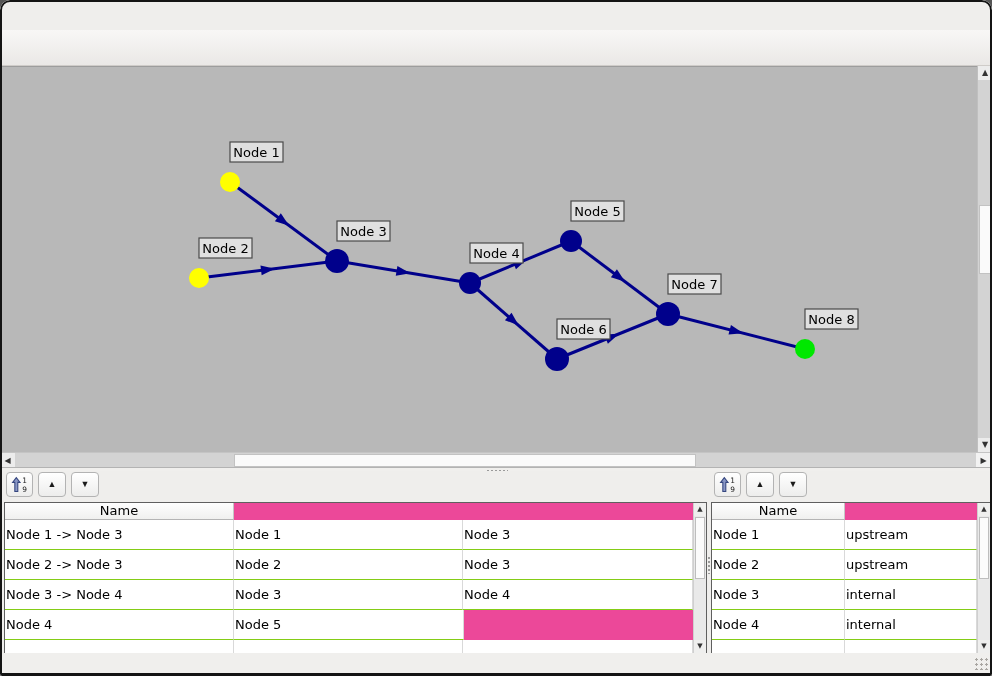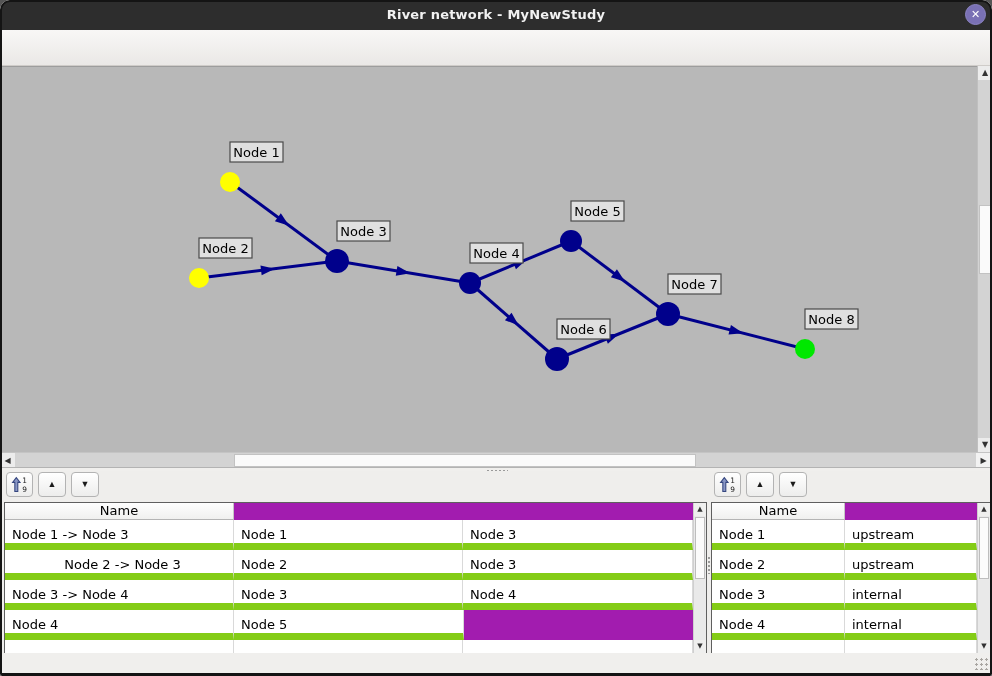--- a/index.html
+++ b/index.html
@@ -43,50 +43,44 @@
       background-image:radial-gradient(#9a9a9a 0.9px, transparent 1px); background-size:4px 3px; }
   .vsplit-dots { position:absolute; left:707px; top:556px; width:4px; height:18px;
       background-image:radial-gradient(#9a9a9a 0.9px, transparent 1px); background-size:4px 4px; }
 
   
   .sbtn { position:absolute; top:472px; height:25px; background:linear-gradient(#ffffff,#ededec); border:1px solid #b3b3b3; border-radius:4px; text-align:center; color:#1a1a1a; }
   .sbtn .tri { font-size:9px; line-height:23px; }
   .sbtn svg { margin-top:3px; }
 
   
-  .tablewrap { position:absolute; top:502px; height:152px; background:#a21caf; border:1px solid #5f5f5f; overflow:hidden; }
+  .tablewrap { position:absolute; top:502px; height:152px; background:#ec4899; border:1px solid #5f5f5f; overflow:hidden; }
   .thead { display:flex; height:17px; }
   .th { font-size:13px; line-height:16px; text-align:center; color:#000;
         background:linear-gradient(#fefefe,#f0f0ef); border-right:1px solid #c6c6c6; border-bottom:1px solid #b4b4b4; }
   .th:last-of-type { border-right:none;margin-top:47px; }
   .tr { display:flex; height:30px; }
-  .td { font-size:13px; line-height:29px; color:#000; padding-left:7px; background:#fff;
-        border-right:1px solid #d9d9d9; border-bottom:7px solid #84cc16; white-space:nowrap; overflow:hidden; }
+  .td { font-size:13px; line-height:29px; color:#000; padding-left:1px; background:#fff;
+        border-right:1px solid #d9d9d9; border-bottom:1px solid #84cc16; white-space:nowrap; overflow:hidden; }
   .tscroll { position:absolute; right:0; top:0; bottom:0; width:13px; background:#e9e9e9; border-left:1px solid #cfcfcf; }
   .tscroll .sb-btn { position:absolute; left:0; width:12px; height:13px; background:#efefee; color:#333; font-size:7px; text-align:center; line-height:13px; }
   .tscroll .up { top:0; }
   .tscroll .down { bottom:0; }
   .tscroll .thumb { position:absolute; left:1px; top:14px; width:10px; height:62px; background:#fbfbfb; border:1px solid #bdbdbd; }
 
   
   .statusbar { position:absolute; left:0; top:653px; width:992px; height:21px; background:#f0efed; }
   .grip { position:absolute; right:4px; bottom:4px; width:14px; height:13px;
       background-image:radial-gradient(#a8a5a1 1px, transparent 1.2px); background-size:5px 5px; }
 </style>
 </head>
 <body>
 
 <div class="window">
 
-  <div class="titlebar">
-    <div class="title">River network - MyNewStudy</div>
-    <div class="close-btn">
-      <span>✕</span>
-    </div>
-  </div>
 
   <div class="toolbar">
     <div class="tb-handle"></div>
     <button class="tb-btn add">
       <span>
         <svg width="18" height="18" viewBox="0 0 18 18">
           <defs>
               <linearGradient id="gg" x1="0" y1="0" x2="0" y2="1">
             <stop offset="0" stop-color="#8fcf8f"></stop>
                 <stop offset="1" stop-color="#2f7d33"></stop>
@@ -210,21 +204,21 @@
         <div class="th" style="width: 229px;">Name</div>
         <div class="th" style="width: 230px;">Node2</div>
       </div>
     <div class="tbody">
         <div class="tr">
           <div class="td" style="width: 229px;">Node 1 -&gt; Node 3</div>
           <div class="td" style="width: 229px;">Node 1</div>
           <div class="td" style="width: 230px;">Node 3</div>
         </div>
         <div class="tr">
-          <div class="td" style="width: 229px; text-align: center;">Node 2 -&gt; Node 3</div>
+          <div class="td" style="width: 229px;">Node 2 -&gt; Node 3</div>
           <div class="td" style="width: 229px;">Node 2</div>
           <div class="td" style="width: 230px;">Node 3</div>
         </div>
         <div class="tr">
           <div class="td" style="width: 229px;">Node 3 -&gt; Node 4</div>
           <div class="td" style="width: 229px;">Node 3</div>
           <div class="td" style="width: 230px;">Node 4</div>
         </div>
         <div class="tr">
           <div class="td" style="width: 229px;">Node 4</div>

